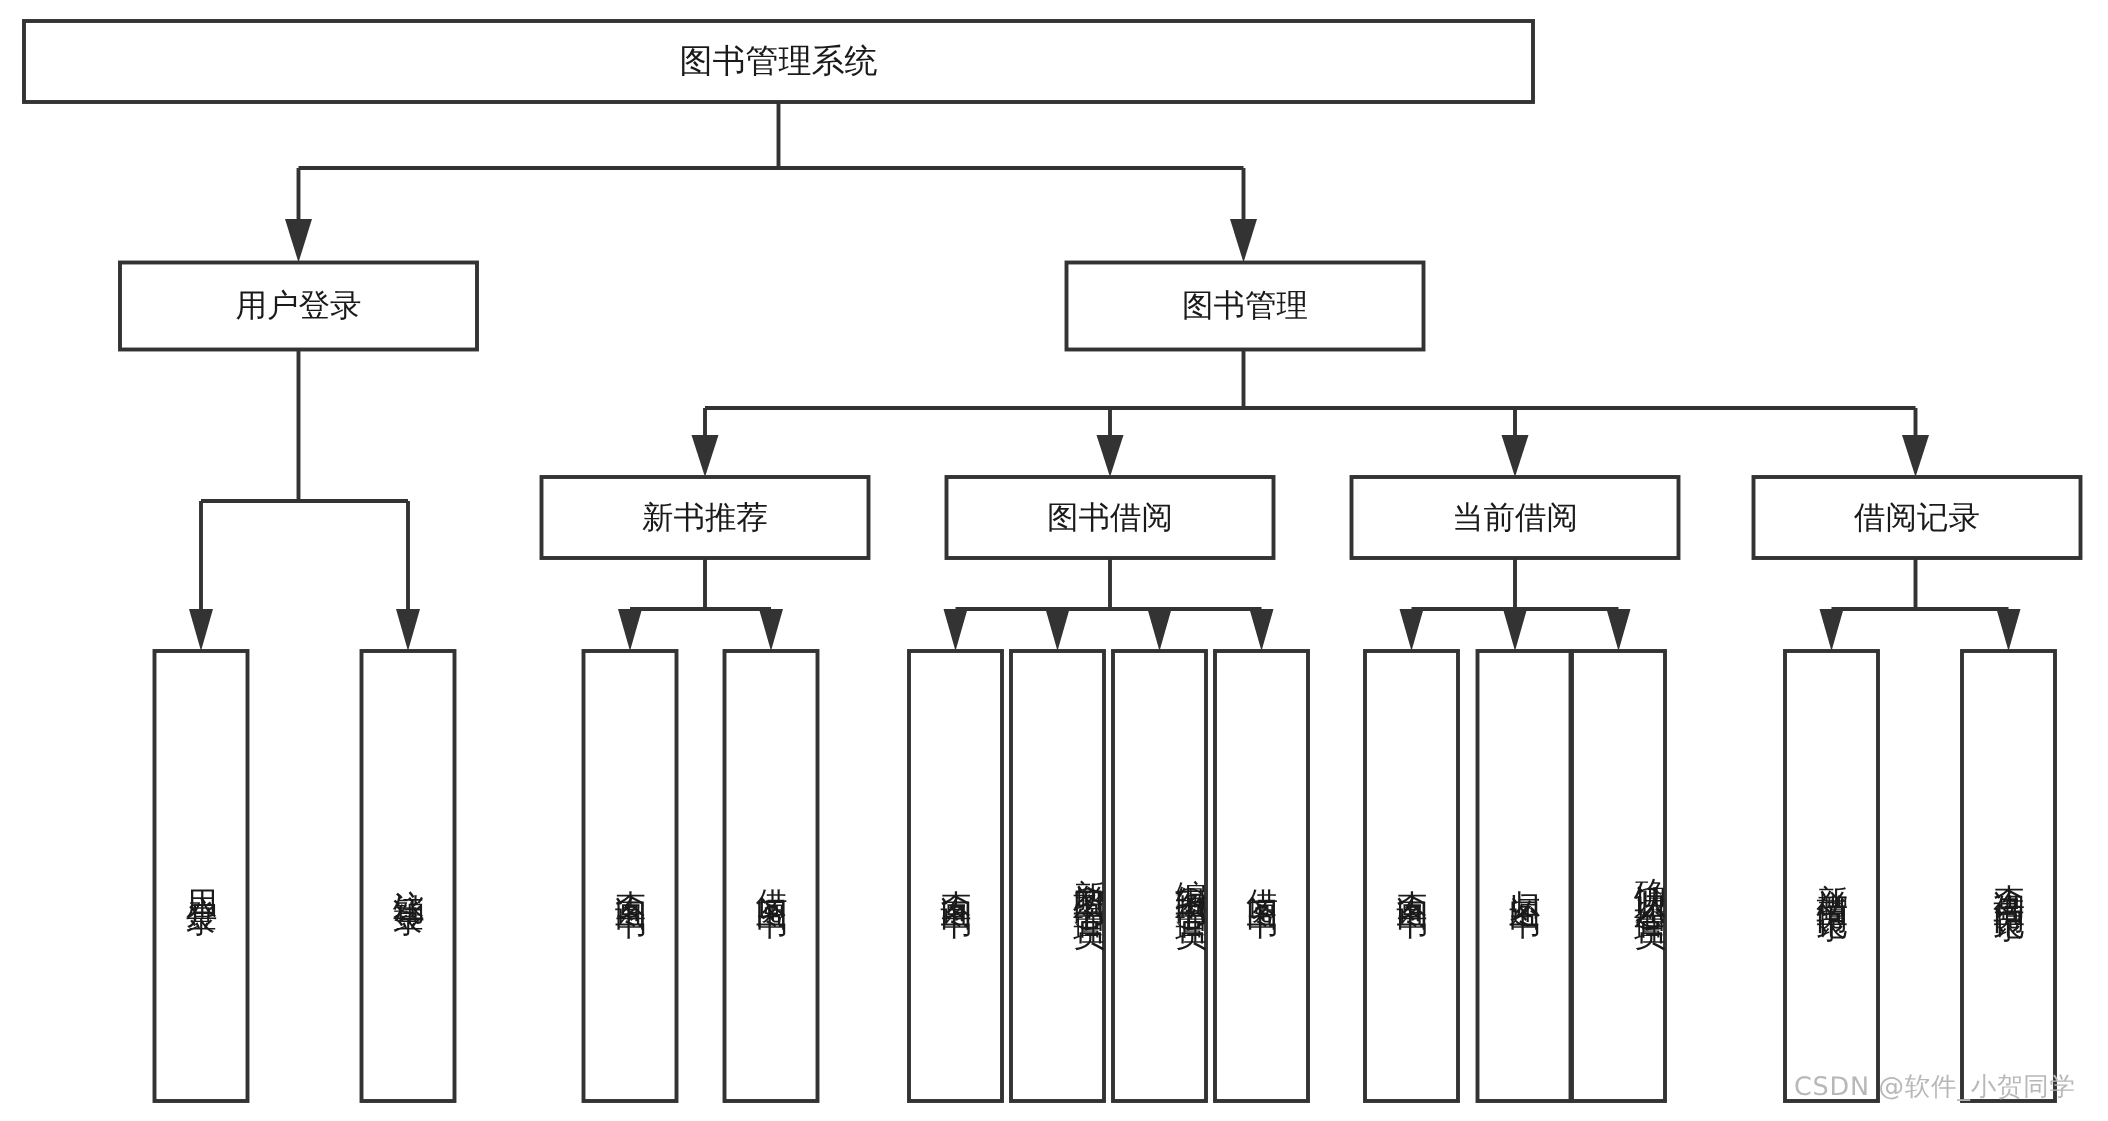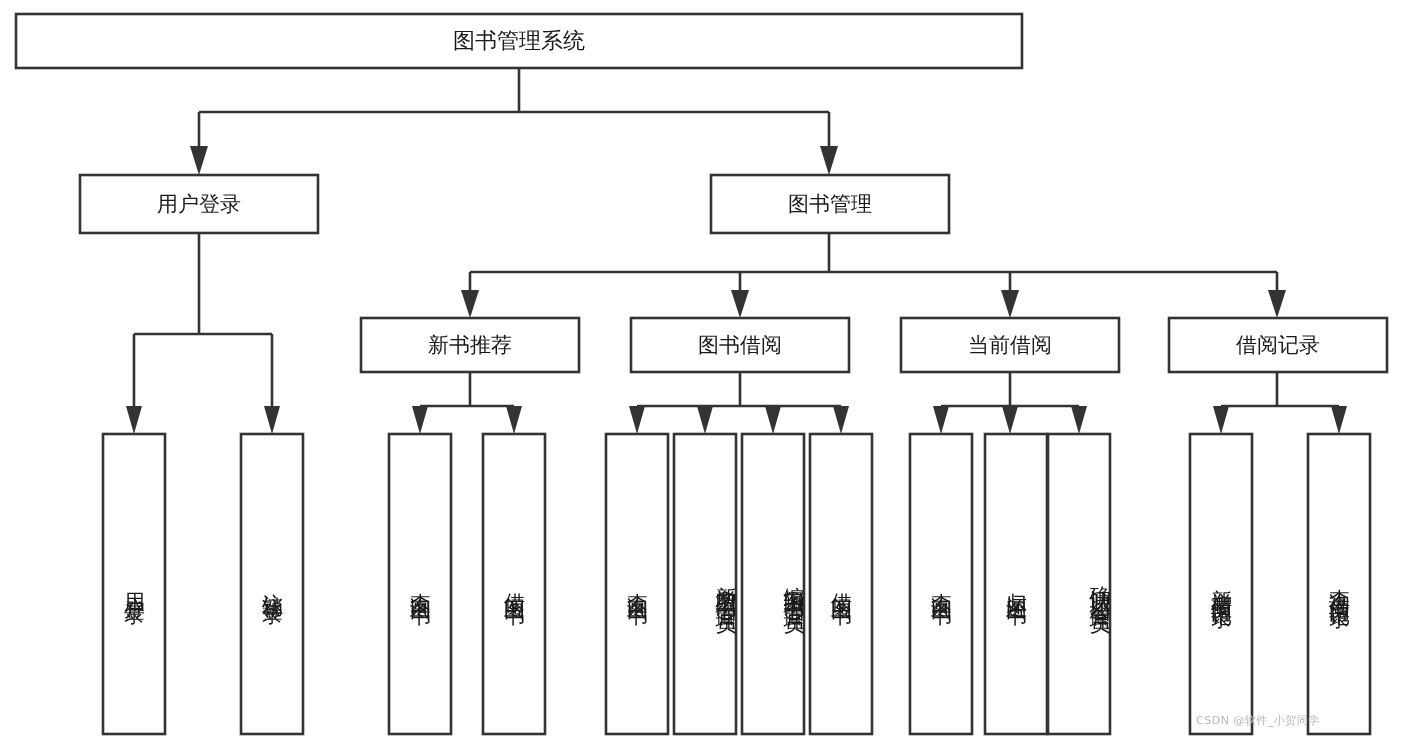--- a/index.html
+++ b/index.html
@@ -69,21 +69,21 @@
     pointer-events: none;
   }
   .leaf-label.centered {
     align-items: center;
   }
   .watermark {
     position: absolute;
     left: 1196px;
     top: 713px;
     font-family: "DejaVu Sans", "Liberation Sans", sans-serif;
-    font-size: 11px;
+    font-size: 17px;
     color: #b8b8b8;
     white-space: nowrap;
     letter-spacing: 0.5px;
   }
 </style>
 </head>
 <body>
 
 <div id="diagram-root">
 

